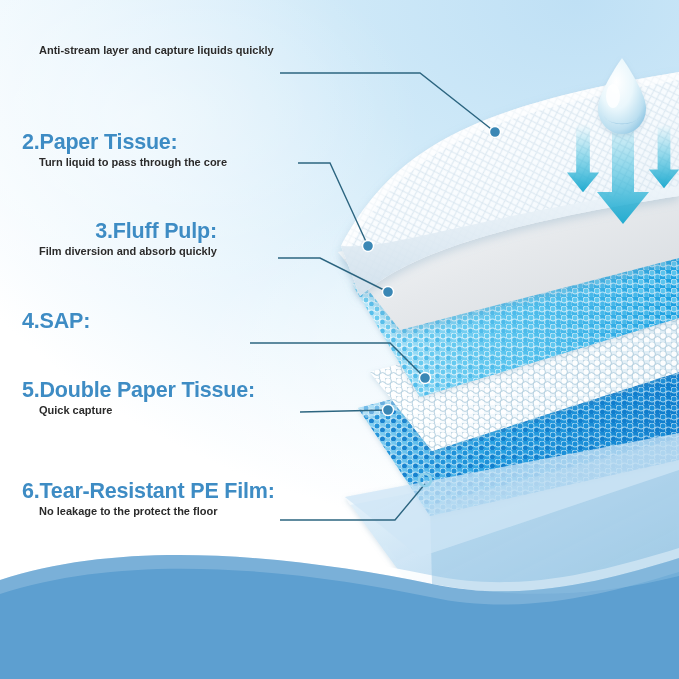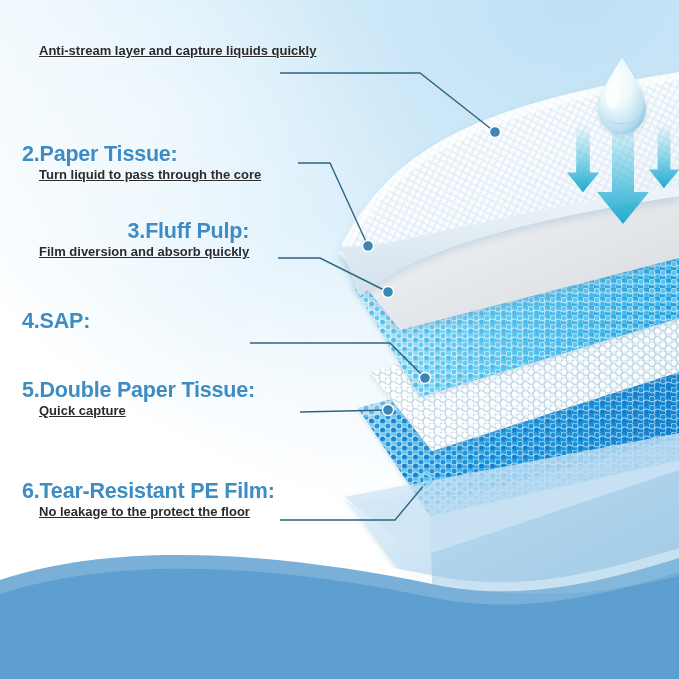--- a/index.html
+++ b/index.html
@@ -34,28 +34,27 @@
     color:#3e8cc4;
     font-size:21.5px;
     font-weight:bold;
     letter-spacing:-.2px;
     white-space:nowrap;
     line-height:1.05;
     text-shadow:0 1px 0 rgba(255,255,255,.55);
   }
   .label-sub{
     color:#2b2b2b;
-    font-size:13px;
+    font-size:11px;
     font-weight:bold;
     white-space:nowrap;
     margin-left:17px;
     margin-top:2px;
     line-height:1.1;
     text-shadow:0 1px 0 rgba(255,255,255,.5);
-    text-decoration:underline;
   }
 
   
   #leaders{position:absolute;inset:0;}
 
   
   #stack{position:absolute;inset:0;}
 
   
   #banner-text{
@@ -254,21 +253,21 @@
       <circle cx="425" cy="378" r="5.5"></circle>
       <circle cx="388" cy="410" r="5.5"></circle>
     </g>
     <circle cx="425" cy="480" r="6" fill="none" stroke="#8fd0ea" stroke-width="2.6"></circle>
   </svg>
 
   <div class="label-block" style="top:42px;">
     <div class="label-sub">Anti-stream layer and capture liquids quickly</div>
   </div>
 
-  <div class="label-block" style="top:131px;margin-top:12px;">
+  <div class="label-block" style="top:131px;">
     <div class="label-title">2.Paper Tissue:</div>
     <div class="label-sub">Turn liquid to pass through the core</div>
   </div>
 
   <div class="label-block" style="top:220px;text-align:right;">
     <div class="label-title">3.Fluff Pulp:</div>
     <div class="label-sub">Film diversion and absorb quickly</div>
   </div>
 
   <div class="label-block" style="top:310px;">

